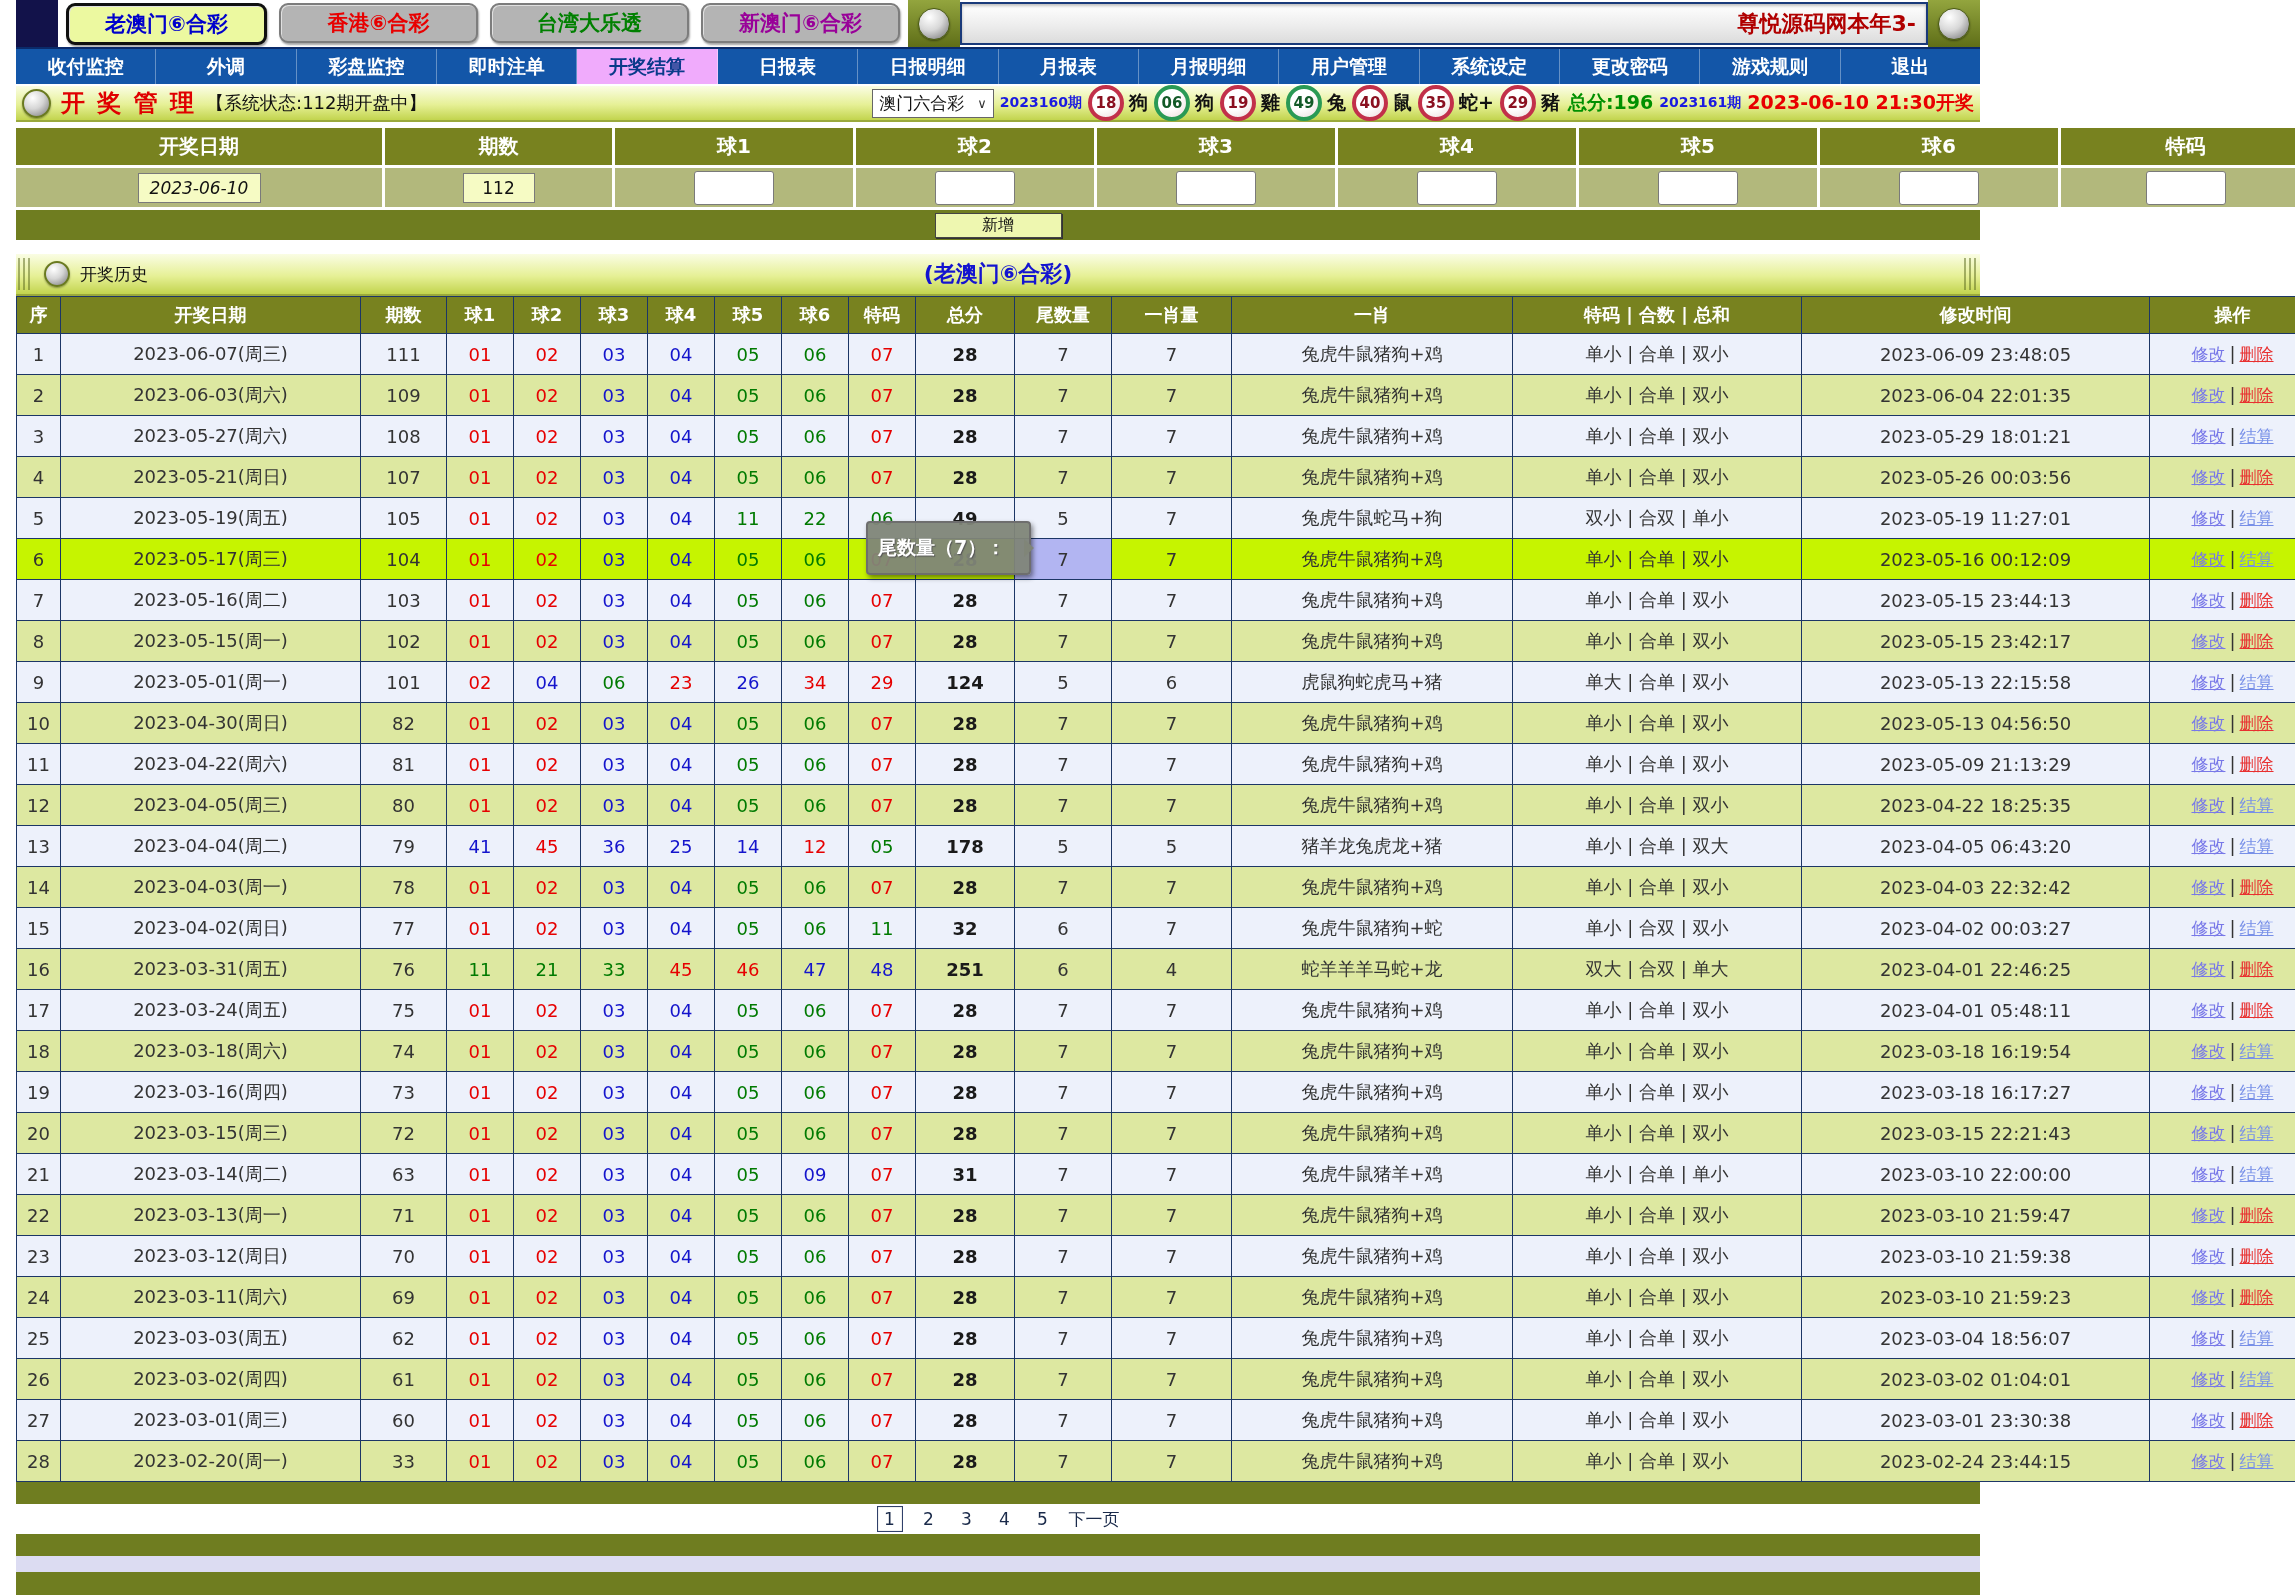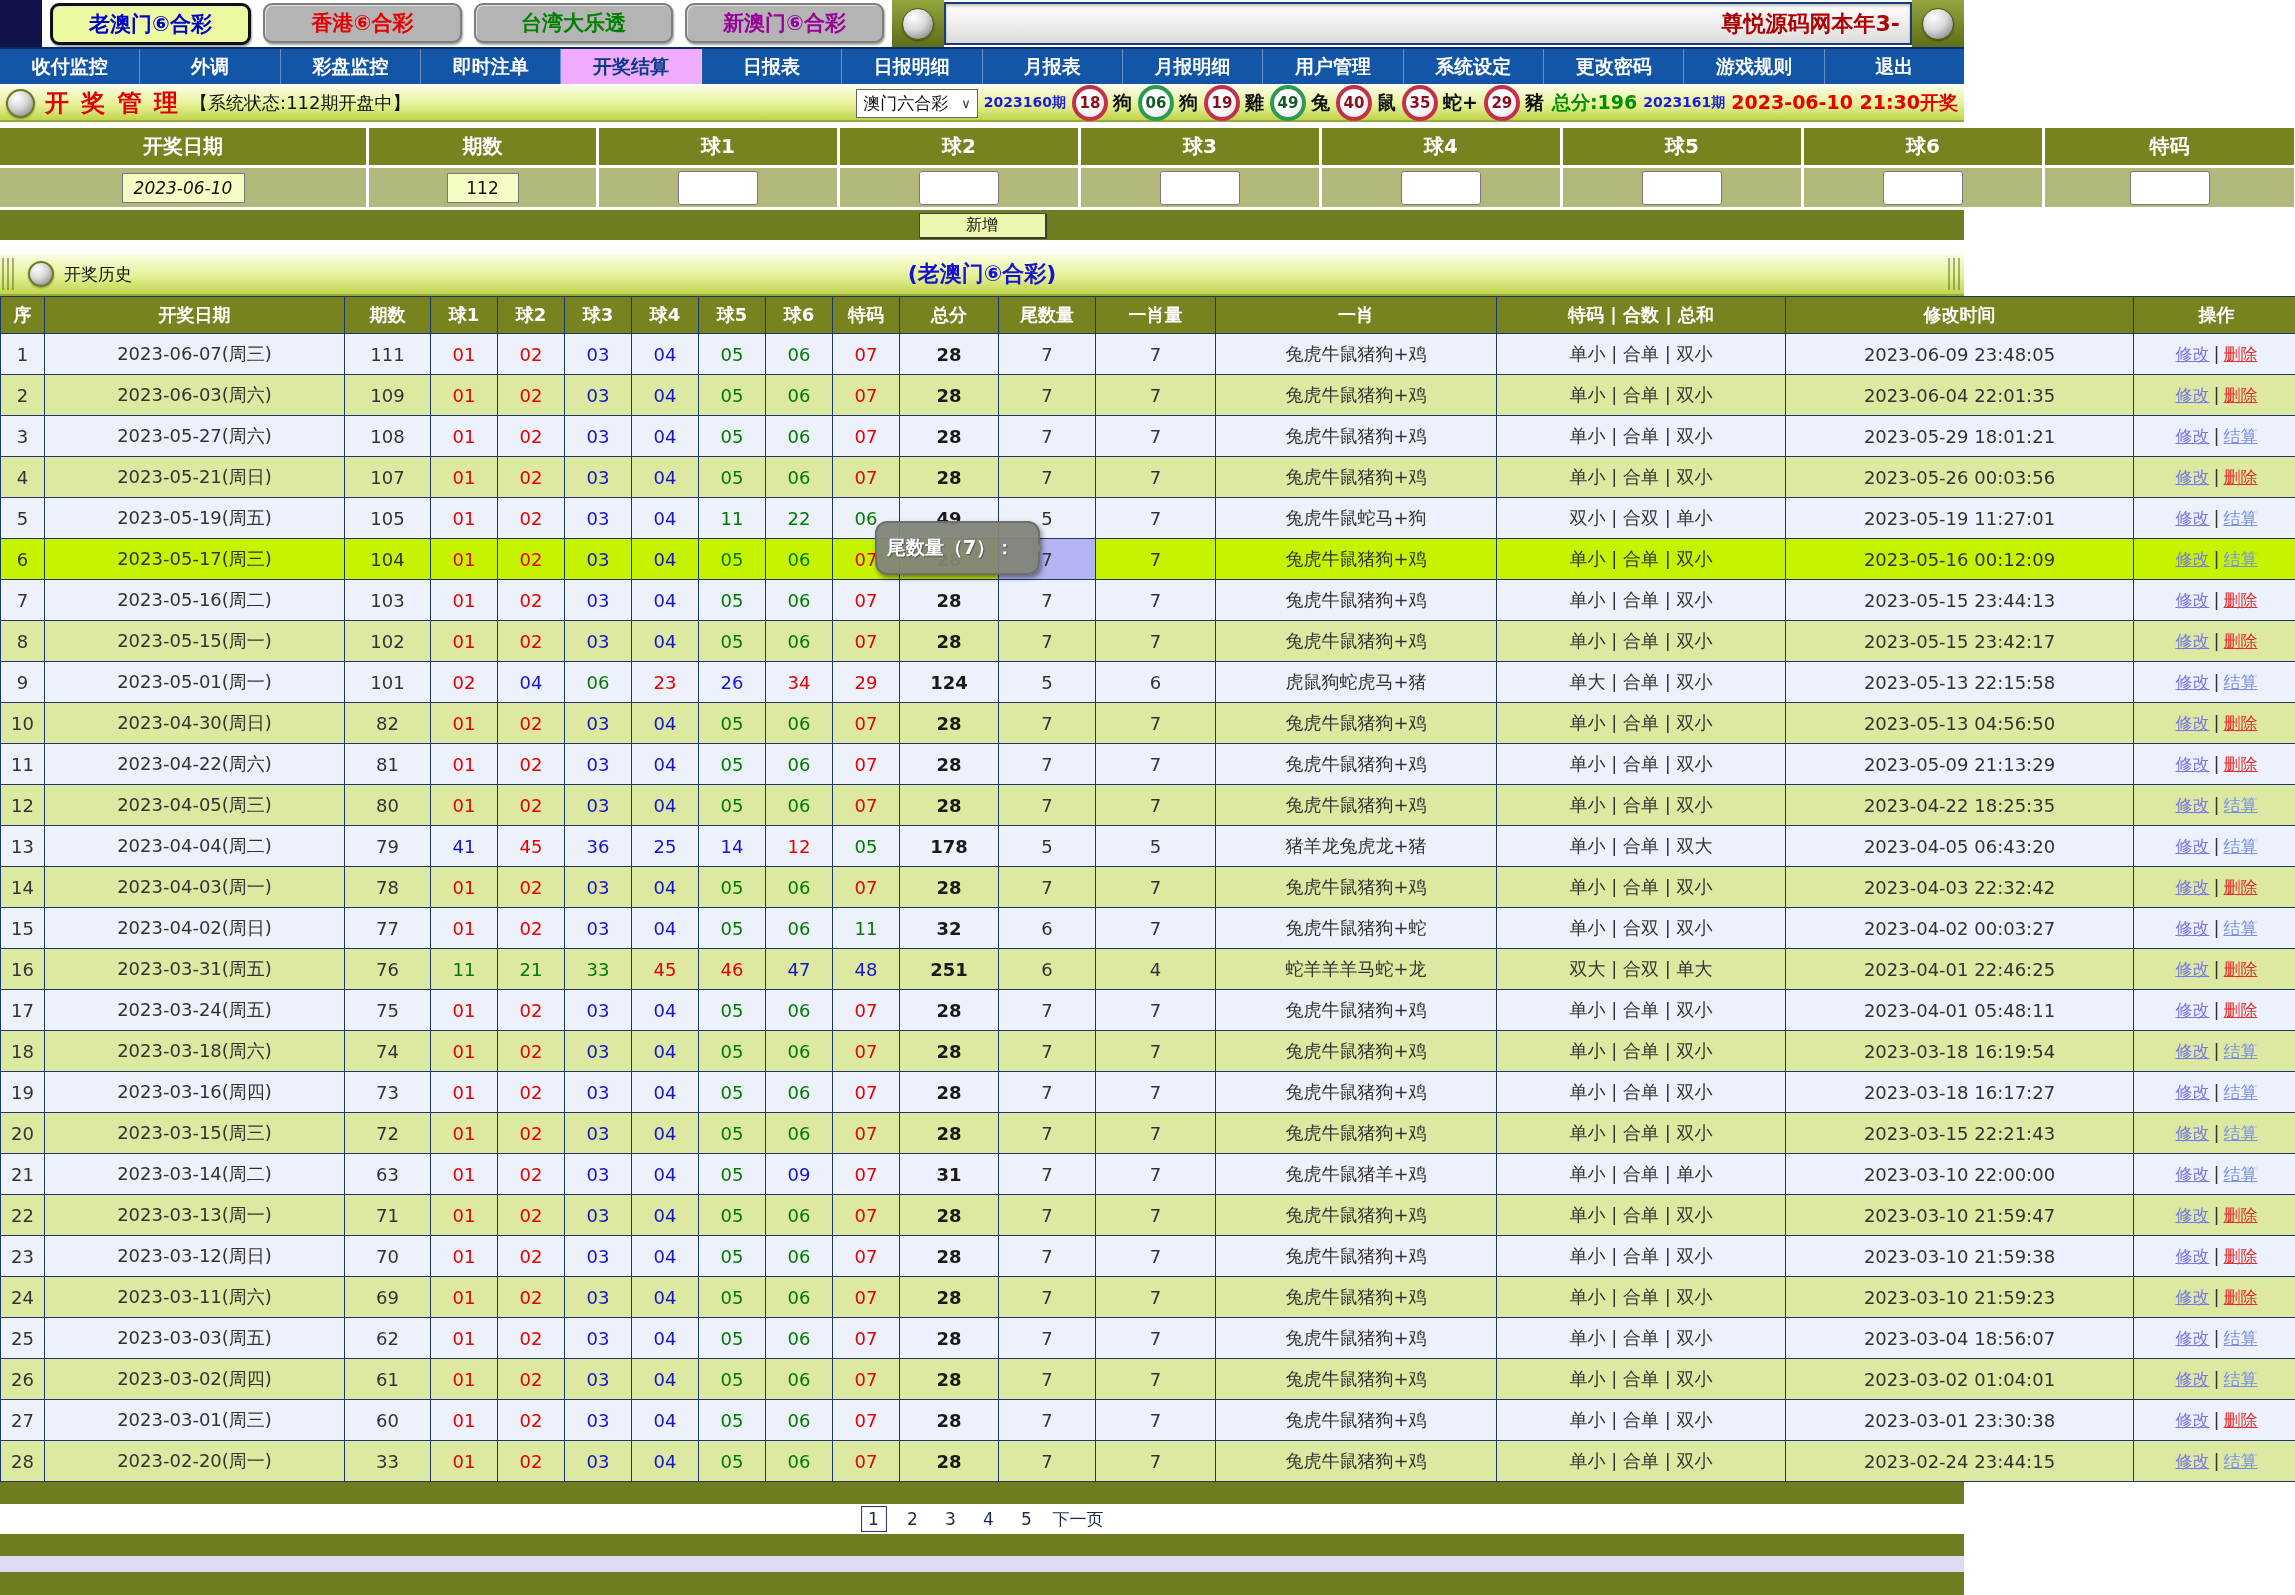--- a/index.html
+++ b/index.html
@@ -1,21 +1,21 @@
 <!DOCTYPE html>
 <html><head>
 <meta charset="utf-8">
 <style>
   html,body{margin:0;padding:0;}
   body{
     width:2295px;height:1596px;overflow:hidden;background:#fff;
     font-family:"DejaVu Sans","Liberation Sans",sans-serif;
     -webkit-font-smoothing:antialiased;
   }
-  .page{width:1964px;height:1596px;display:flex;flex-direction:column;position:relative;background:#fff;}
+  .page{width:1964px;height:1596px;display:flex;flex-direction:column;position:relative;background:#fff;margin-left:16px;}
 
   
   .tabbar{height:47px;display:flex;align-items:flex-start;background:#fff;}
   .tab-left-block{width:42px;height:47px;background:#12124a;flex:0 0 auto;}
   .tabs{display:flex;gap:12px;padding:3px 8px 0 8px;flex:0 0 auto;}
   .tab{width:195px;height:36px;border-radius:9px;display:flex;align-items:center;justify-content:center;
        font-size:21px;font-weight:bold;background:#b4b4b4;border:2px solid #7d7d7d;
        box-shadow:inset 1px 1px 0 #e0e0e0, 1px 2px 2px rgba(0,0,0,.35);cursor:pointer;}
   .tab.active{background:#ecf9a0;border:3px solid #101010;}
   .sphere-cell{width:52px;height:47px;background:linear-gradient(180deg,#93a53e,#5f6e18);
@@ -99,22 +99,22 @@
   td.b-r{color:#e60000;}
   td.b-b{color:#1414cc;}
   td.b-g{color:#007a00;}
   .lnk{text-decoration:underline;cursor:pointer;font-size:17px;}
   .lnk.edit{color:#7878e8;}
   .lnk.del{color:#e83030;}
   .lnk.settle{color:#7890e8;}
   .opsep{color:#333;margin:0 4px;}
 
   
-  .tooltip{position:absolute;left:875px;top:225px;width:151px;height:50px;z-index:5;
-       background:rgba(128,133,120,.95);border:2px solid #6e6e6e;border-radius:12px;
+  .tooltip{position:absolute;left:850px;top:225px;width:151px;height:50px;z-index:5;
+       background:rgba(128,133,120,.95);border:2px solid #6e6e6e;border-radius:4px;
        box-shadow:2px 3px 5px rgba(0,0,0,.45);display:flex;align-items:center;padding-left:10px;}
   .tooltip span{color:#fff;font-size:19px;font-weight:bold;text-shadow:1px 1px 1px #555;white-space:nowrap;}
   .tooltip::after{content:"";position:absolute;right:-14px;top:16px;border:9px solid transparent;
        border-left:10px solid rgba(128,133,120,.95);}
 
   
   .olive-band{height:22px;background:#6f7d20;}
   .pager{height:30px;background:#fff;display:flex;align-items:center;justify-content:center;gap:14px;}
   .pg{min-width:24px;height:24px;display:inline-flex;align-items:center;justify-content:center;
       font-size:17px;color:#1a2a4a;cursor:pointer;}

